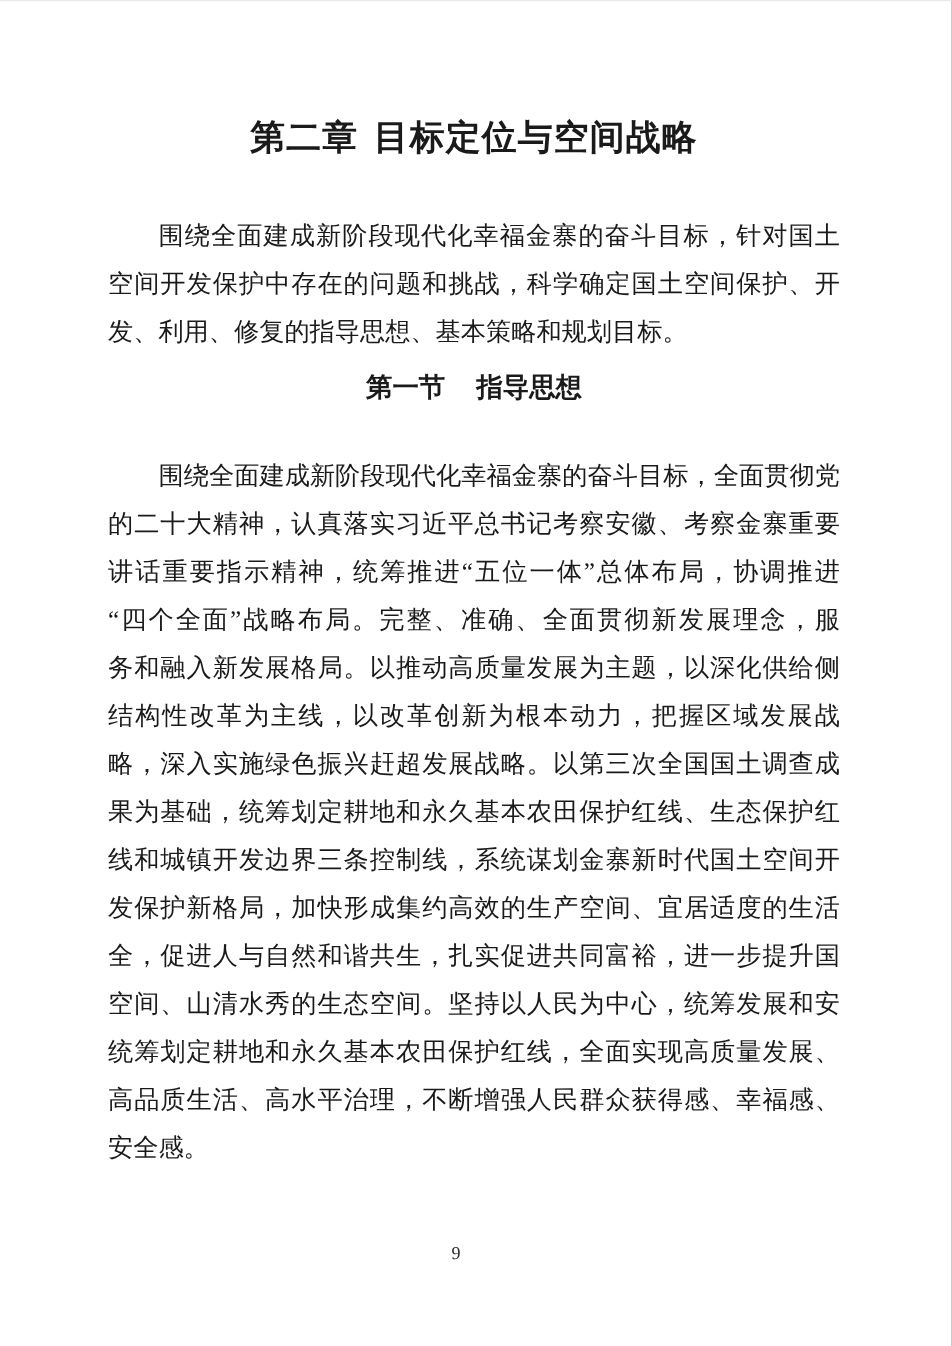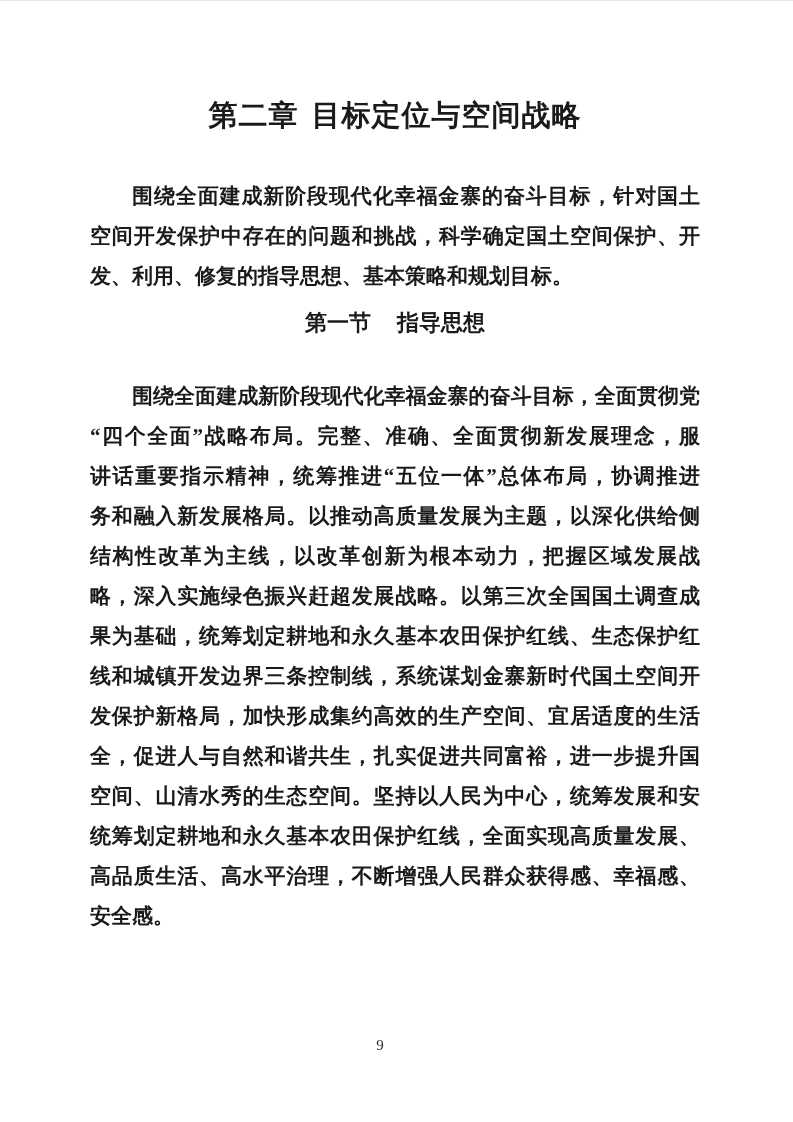--- a/index.html
+++ b/index.html
@@ -24,21 +24,21 @@
     margin: 0 0 43px 0;
     text-align: center;
     font-size: 29px;
     line-height: 36px;
     font-weight: bold;
     font-family: "Liberation Serif", serif;
     letter-spacing: 1px;
     white-space: nowrap;
   }
   .chapter-title .t2 { margin-left: 13px; }
-  .para { margin: 0; font-weight: bold; }
+  .para { margin: 0; }
   .line {
     font-size: 21px;
     line-height: 40px;
     height: 40px;
     overflow: hidden;
     text-align: justify;
     text-align-last: justify;
     text-justify: inter-ideograph;
   }
   .line.indent { text-indent: 42px; }
@@ -74,22 +74,23 @@
   <div class="para">
     <div class="line indent">围绕全面建成新阶段现代化幸福金寨的奋斗目标，针对国土</div>
     <div class="line">空间开发保护中存在的问题和挑战，科学确定国土空间保护、开</div>
     <div class="line last">发、利用、修复的指导思想、基本策略和规划目标。</div>
   </div>
 
   <h2 class="section-title"><span>第一节</span><span class="t2">指导思想</span></h2>
 
   <div class="para">
     <div class="line indent">围绕全面建成新阶段现代化幸福金寨的奋斗目标，全面贯彻党</div>
+    <div class="line">的二十大精神，认真落实习近平总书记考察安徽、考察金寨重要</div>
+    <div class="line">讲话重要指示精神，统筹推进“五位一体”总体布局，协调推进</div>
     <div class="line">“四个全面”战略布局。完整、准确、全面贯彻新发展理念，服</div>
-    <div class="line">讲话重要指示精神，统筹推进“五位一体”总体布局，协调推进</div>
     <div class="line">务和融入新发展格局。以推动高质量发展为主题，以深化供给侧</div>
     <div class="line">结构性改革为主线，以改革创新为根本动力，把握区域发展战</div>
     <div class="line">略，深入实施绿色振兴赶超发展战略。以第三次全国国土调查成</div>
     <div class="line">果为基础，统筹划定耕地和永久基本农田保护红线、生态保护红</div>
     <div class="line">线和城镇开发边界三条控制线，系统谋划金寨新时代国土空间开</div>
     <div class="line">发保护新格局，加快形成集约高效的生产空间、宜居适度的生活</div>
     <div class="line">全，促进人与自然和谐共生，扎实促进共同富裕，进一步提升国</div>
     <div class="line">空间、山清水秀的生态空间。坚持以人民为中心，统筹发展和安</div>
     <div class="line">统筹划定耕地和永久基本农田保护红线，全面实现高质量发展、</div>
     <div class="line">高品质生活、高水平治理，不断增强人民群众获得感、幸福感、</div>

